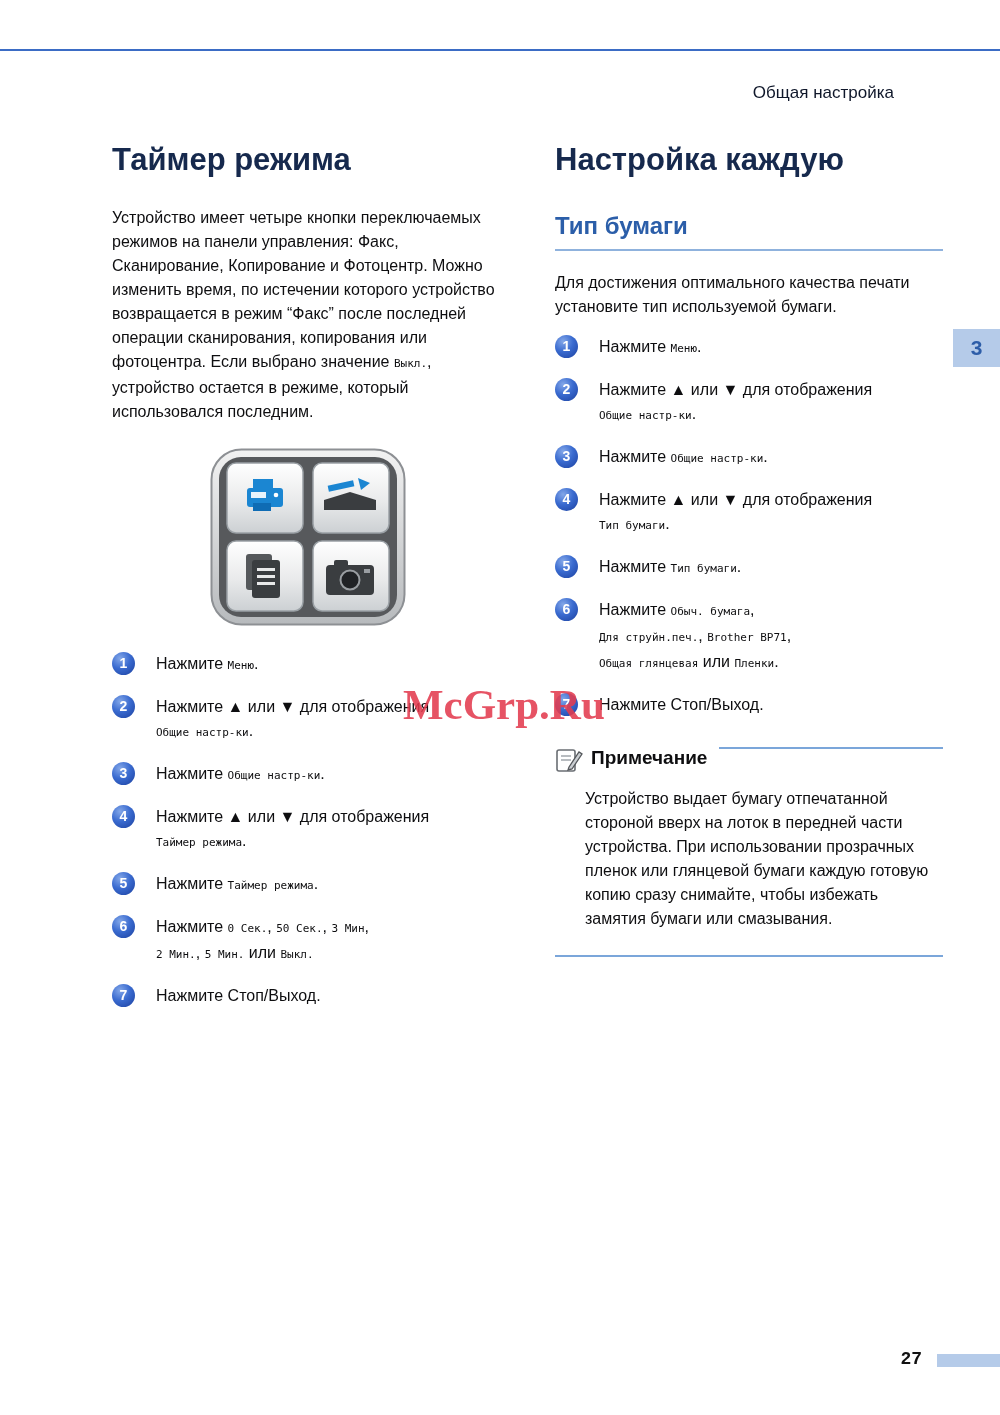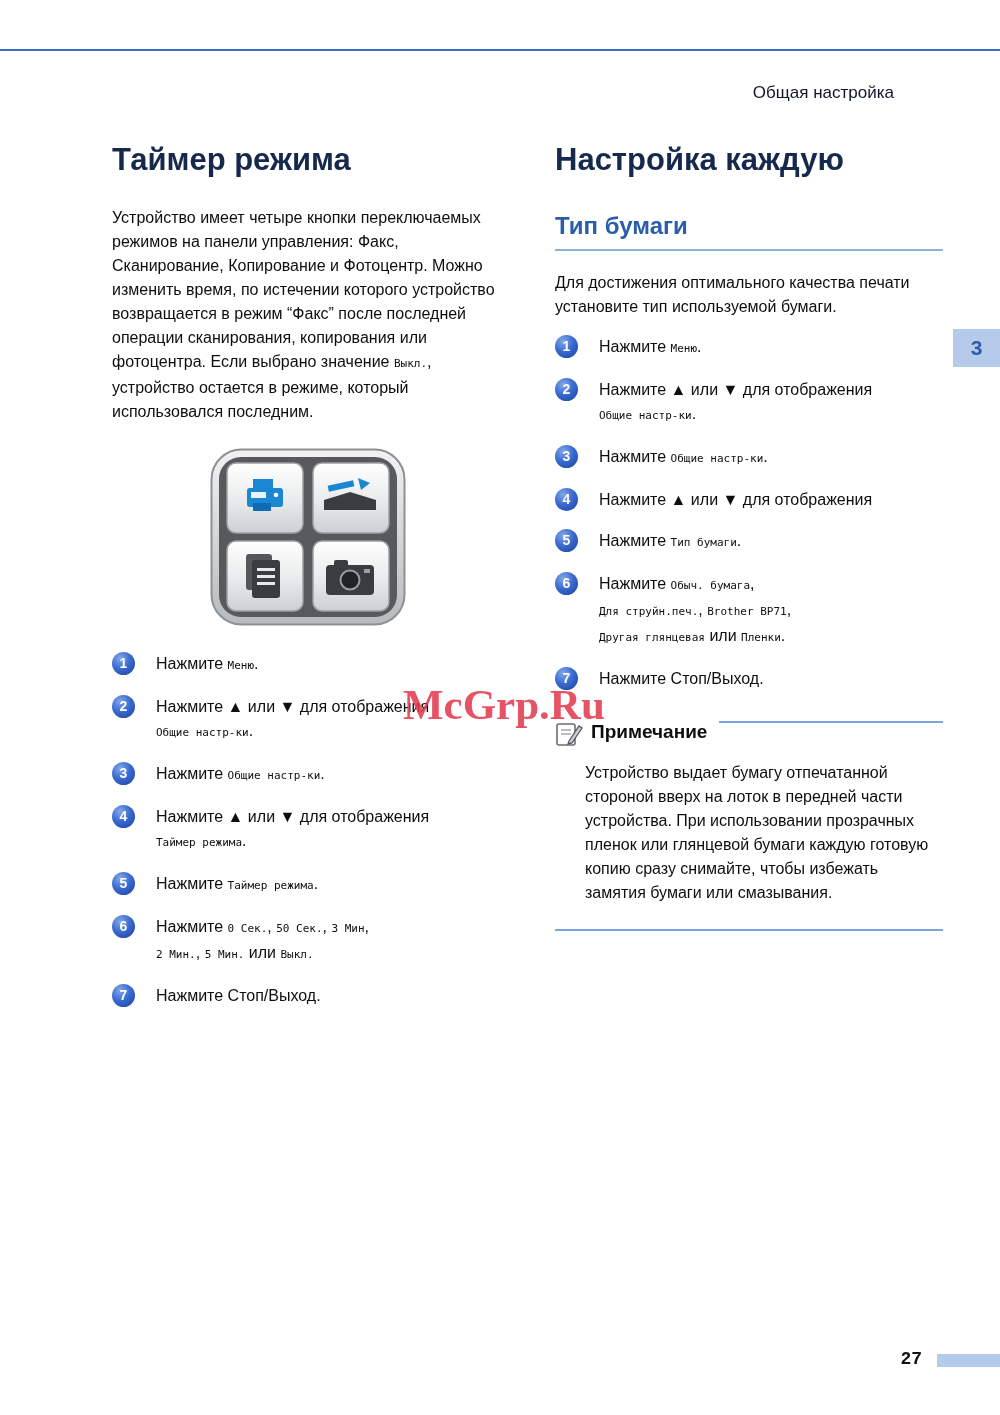--- a/index.html
+++ b/index.html
@@ -182,34 +182,35 @@
         <div class="step">
           <div class="step-num">3</div>
           <div class="step-text">
             <div class="step-line"><span class="seg-n">Нажмите </span><span class="seg-m">Общие настр-ки</span><span class="seg-n">.</span></div>
           </div>
         </div>
         <div class="step">
           <div class="step-num">4</div>
           <div class="step-text">
             <div class="step-line"><span class="seg-n">Нажмите ▲ или ▼ для отображения</span></div>
+            <div class="step-line"><span class="seg-m">Тип бумаги</span><span class="seg-n">.</span></div>
           </div>
         </div>
         <div class="step">
           <div class="step-num">5</div>
           <div class="step-text">
             <div class="step-line"><span class="seg-n">Нажмите </span><span class="seg-m">Тип бумаги</span><span class="seg-n">.</span></div>
           </div>
         </div>
         <div class="step">
           <div class="step-num">6</div>
           <div class="step-text">
             <div class="step-line"><span class="seg-n">Нажмите </span><span class="seg-m">Обыч. бумага</span><span class="seg-n">,</span></div>
             <div class="step-line"><span class="seg-m">Для струйн.печ.</span><span class="seg-n">, </span><span class="seg-m">Brother BP71</span><span class="seg-n">,</span></div>
-            <div class="step-line"><span class="seg-m">Другая глянцевая</span><span class="seg-n"> или </span><span class="seg-m">Пленки</span><span class="seg-n">.</span></div>
+            <div class="step-line"><span class="seg-m">Общая глянцевая</span><span class="seg-n"> или </span><span class="seg-m">Пленки</span><span class="seg-n">.</span></div>
           </div>
         </div>
         <div class="step">
           <div class="step-num">7</div>
           <div class="step-text">
             <div class="step-line"><span class="seg-n">Нажмите </span><span class="seg-b">Стоп/Выход</span><span class="seg-n">.</span></div>
           </div>
         </div>
       </div>
 

